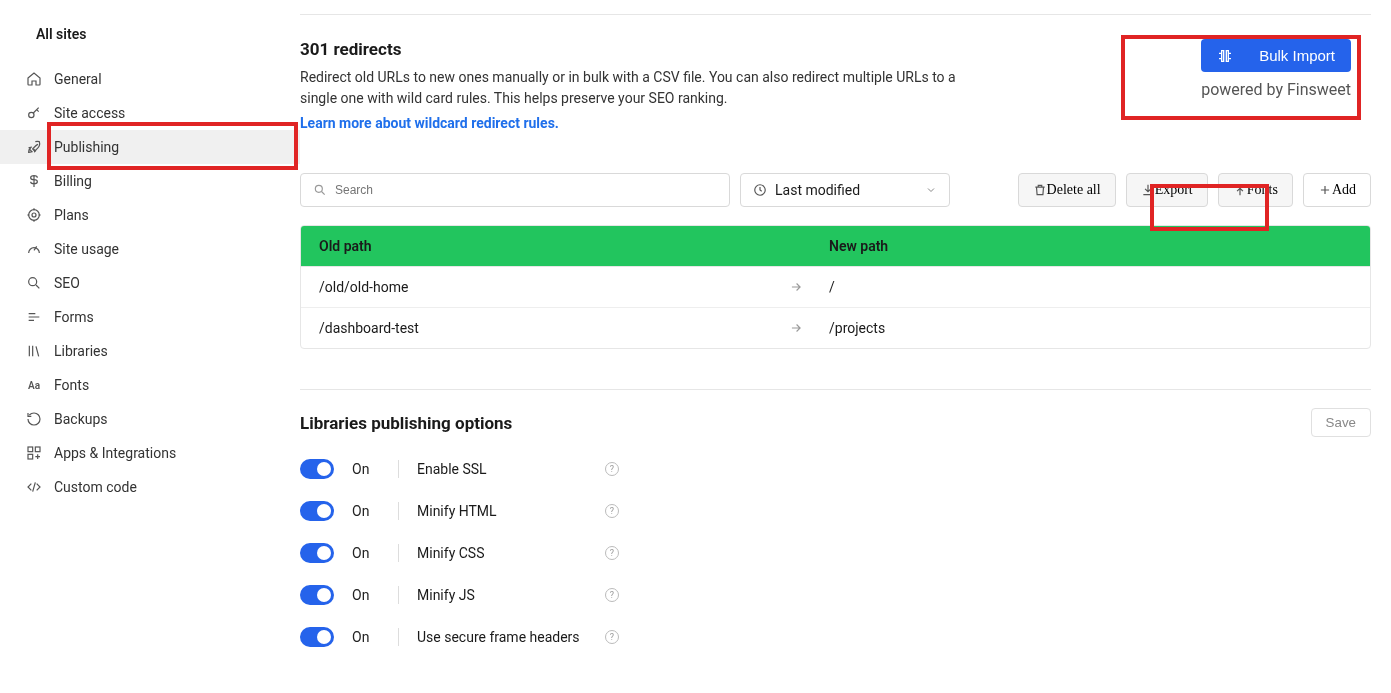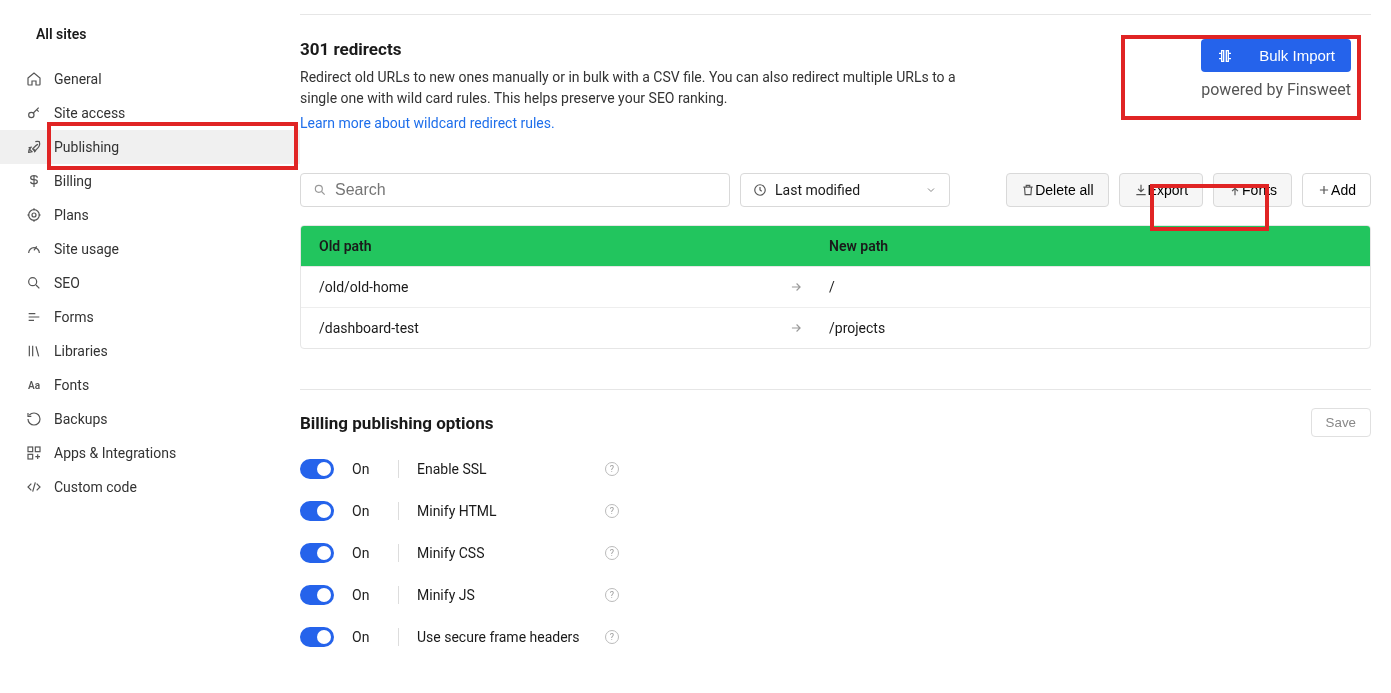--- a/index.html
+++ b/index.html
@@ -107,20 +107,21 @@
       margin-bottom: 8px;
     }
     .section-desc {
       color: #333;
       line-height: 1.5;
       margin-bottom: 6px;
     }
     .learn-more {
       color: #1f6feb;
       text-decoration: none;
+      font-weight: bold;
     }
 
     .bulk-box {
       display: flex;
       flex-direction: column;
       align-items: flex-end;
       gap: 8px;
       padding-right: 20px;
     }
     .bulk-btn {
@@ -155,21 +156,21 @@
       align-items: center;
       padding: 0 12px;
       height: 34px;
       color: #888;
       gap: 8px;
     }
     .search-box input {
       border: none;
       outline: none;
       width: 100%;
-      font-size: 16px;
+      font-size: 12px;
       color: #333;
     }
     .sort-box {
       flex: 0 0 210px;
       border: 1px solid #d9d9d9;
       border-radius: 4px;
       display: flex;
       align-items: center;
       justify-content: space-between;
       padding: 0 12px;
@@ -187,20 +188,21 @@
       background: #f6f6f6;
       border-radius: 4px;
       height: 34px;
       padding: 0 14px;
       display: inline-flex;
       align-items: center;
       gap: 0;
       cursor: pointer;
       font-size: 14px;
       white-space: nowrap;
+      font-family: Liberation Serif, serif;
     }
     .tool-btn.white {
       background: #fff;
     }
     .toolbar-spacer { flex: 1; }
 
     .redirect-table {
       border: 1px solid #e6e6e6;
       border-radius: 4px;
       overflow: hidden;
@@ -532,21 +534,21 @@
           <svg width="14" height="14" viewBox="0 0 24 24" fill="none" stroke="#999" stroke-width="2">
               <path d="M5 12h14M13 6l6 6-6 6"></path>
             </svg>
         </div>
         <div>/projects</div>
       </div>
     </div>
 
     <div class="adv-section">
       <div class="adv-head">
-        <div class="adv-title">Billing publishing options</div>
+        <div class="adv-title">Libraries publishing options</div>
         <button class="save-btn">Save</button>
       </div>
 
       <div class="option-row">
         <div class="toggle">
             <div class="knob"></div>
           </div>
         <div class="toggle-label">On</div>
         <div class="sep"></div>
         <div class="option-name">Enable SSL</div>

